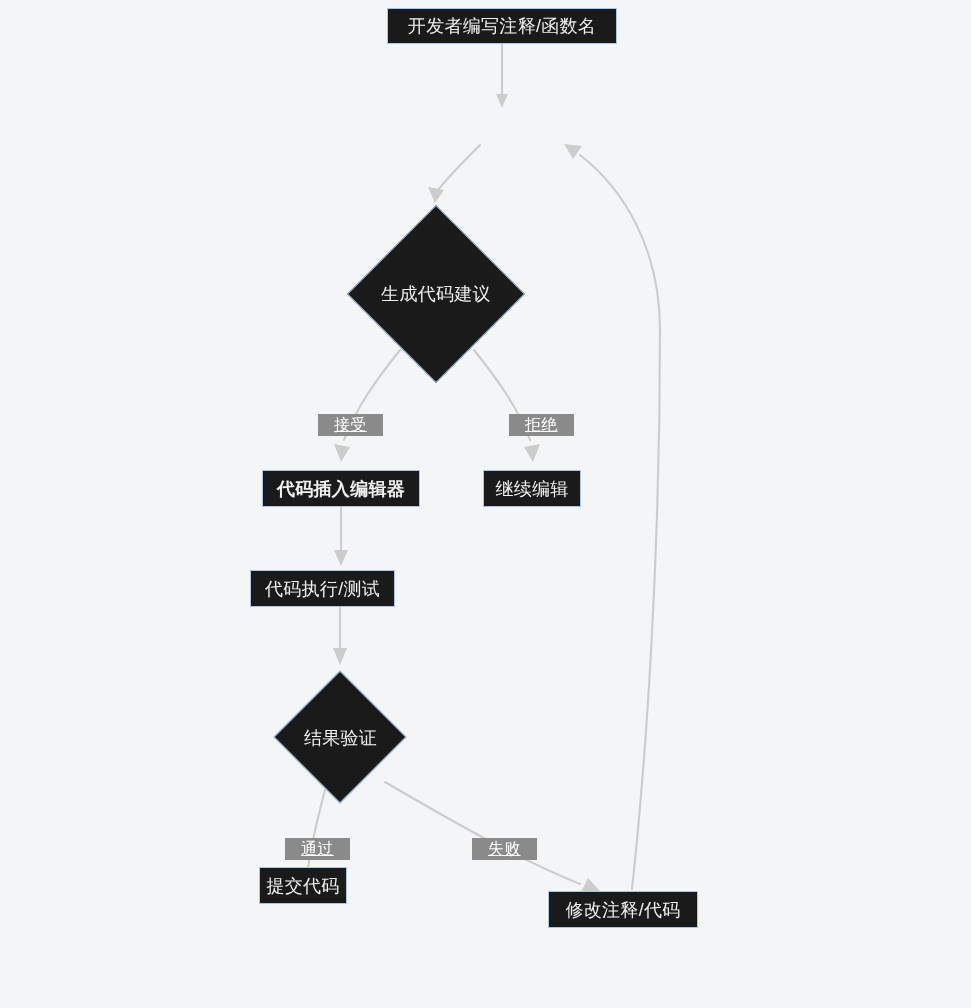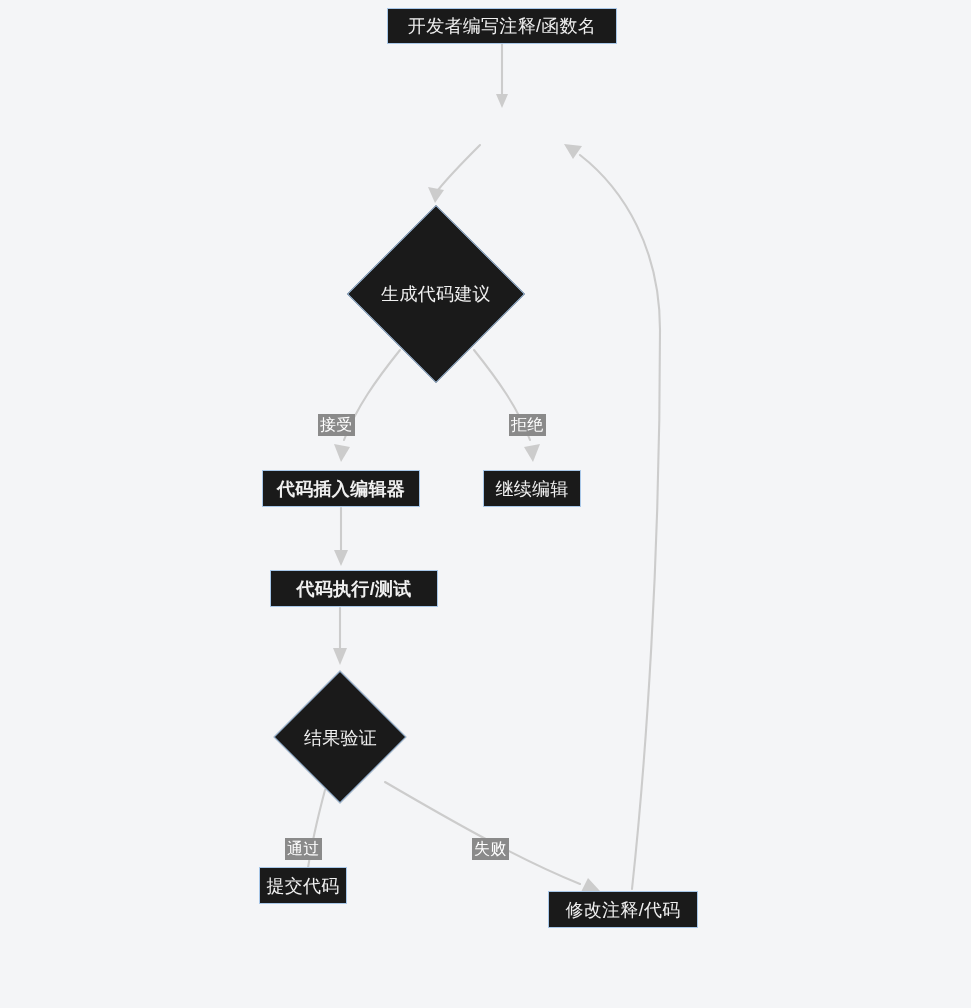--- a/index.html
+++ b/index.html
@@ -78,23 +78,24 @@
     white-space: nowrap;
     letter-spacing: 0.3px;
     pointer-events: none;
   }
   .edge-label {
     position: absolute;
     background: #8a8a8a;
     color: #ffffff;
     font-size: 16px;
     line-height: 1;
-    padding: 3px 2px;
+    padding: 3px 16px;
     white-space: nowrap;
     letter-spacing: 0.3px;
+    text-decoration: underline;
   }
 </style>
 </head>
 <body>
 
 <div id="canvas">
 
   <svg class="edges" viewBox="0 0 971 1008" xmlns="http://www.w3.org/2000/svg">
 
     <g>
@@ -158,21 +159,21 @@
   <div class="edge-label" style="left:509px; top:414px;">拒绝</div>
 
   <div class="node" style="left:262px; top:470px; width:158px; height:37px;font-weight:bold;">
     <span>代码插入编辑器</span>
   </div>
 
   <div class="node" style="left:483px; top:470px; width:98px; height:37px;">
     <span>继续编辑</span>
   </div>
 
-  <div class="node" style="left:270px; top:570px; width:168px; height:37px;font-weight:bold;">
+  <div class="node" style="left:250px; top:570px; width:145px; height:37px;">
     <span>代码执行/测试</span>
   </div>
 
   <div class="diamond-wrap" style="left:274px; top:671px; width:133px; height:133px;">
     <div class="diamond-shape" style="left:19px; top:19px; width:94px; height:94px;"></div>
     <div class="diamond-label">结果验证</div>
   </div>
 
   <div class="edge-label" style="left:285px; top:838px;">通过</div>
 

